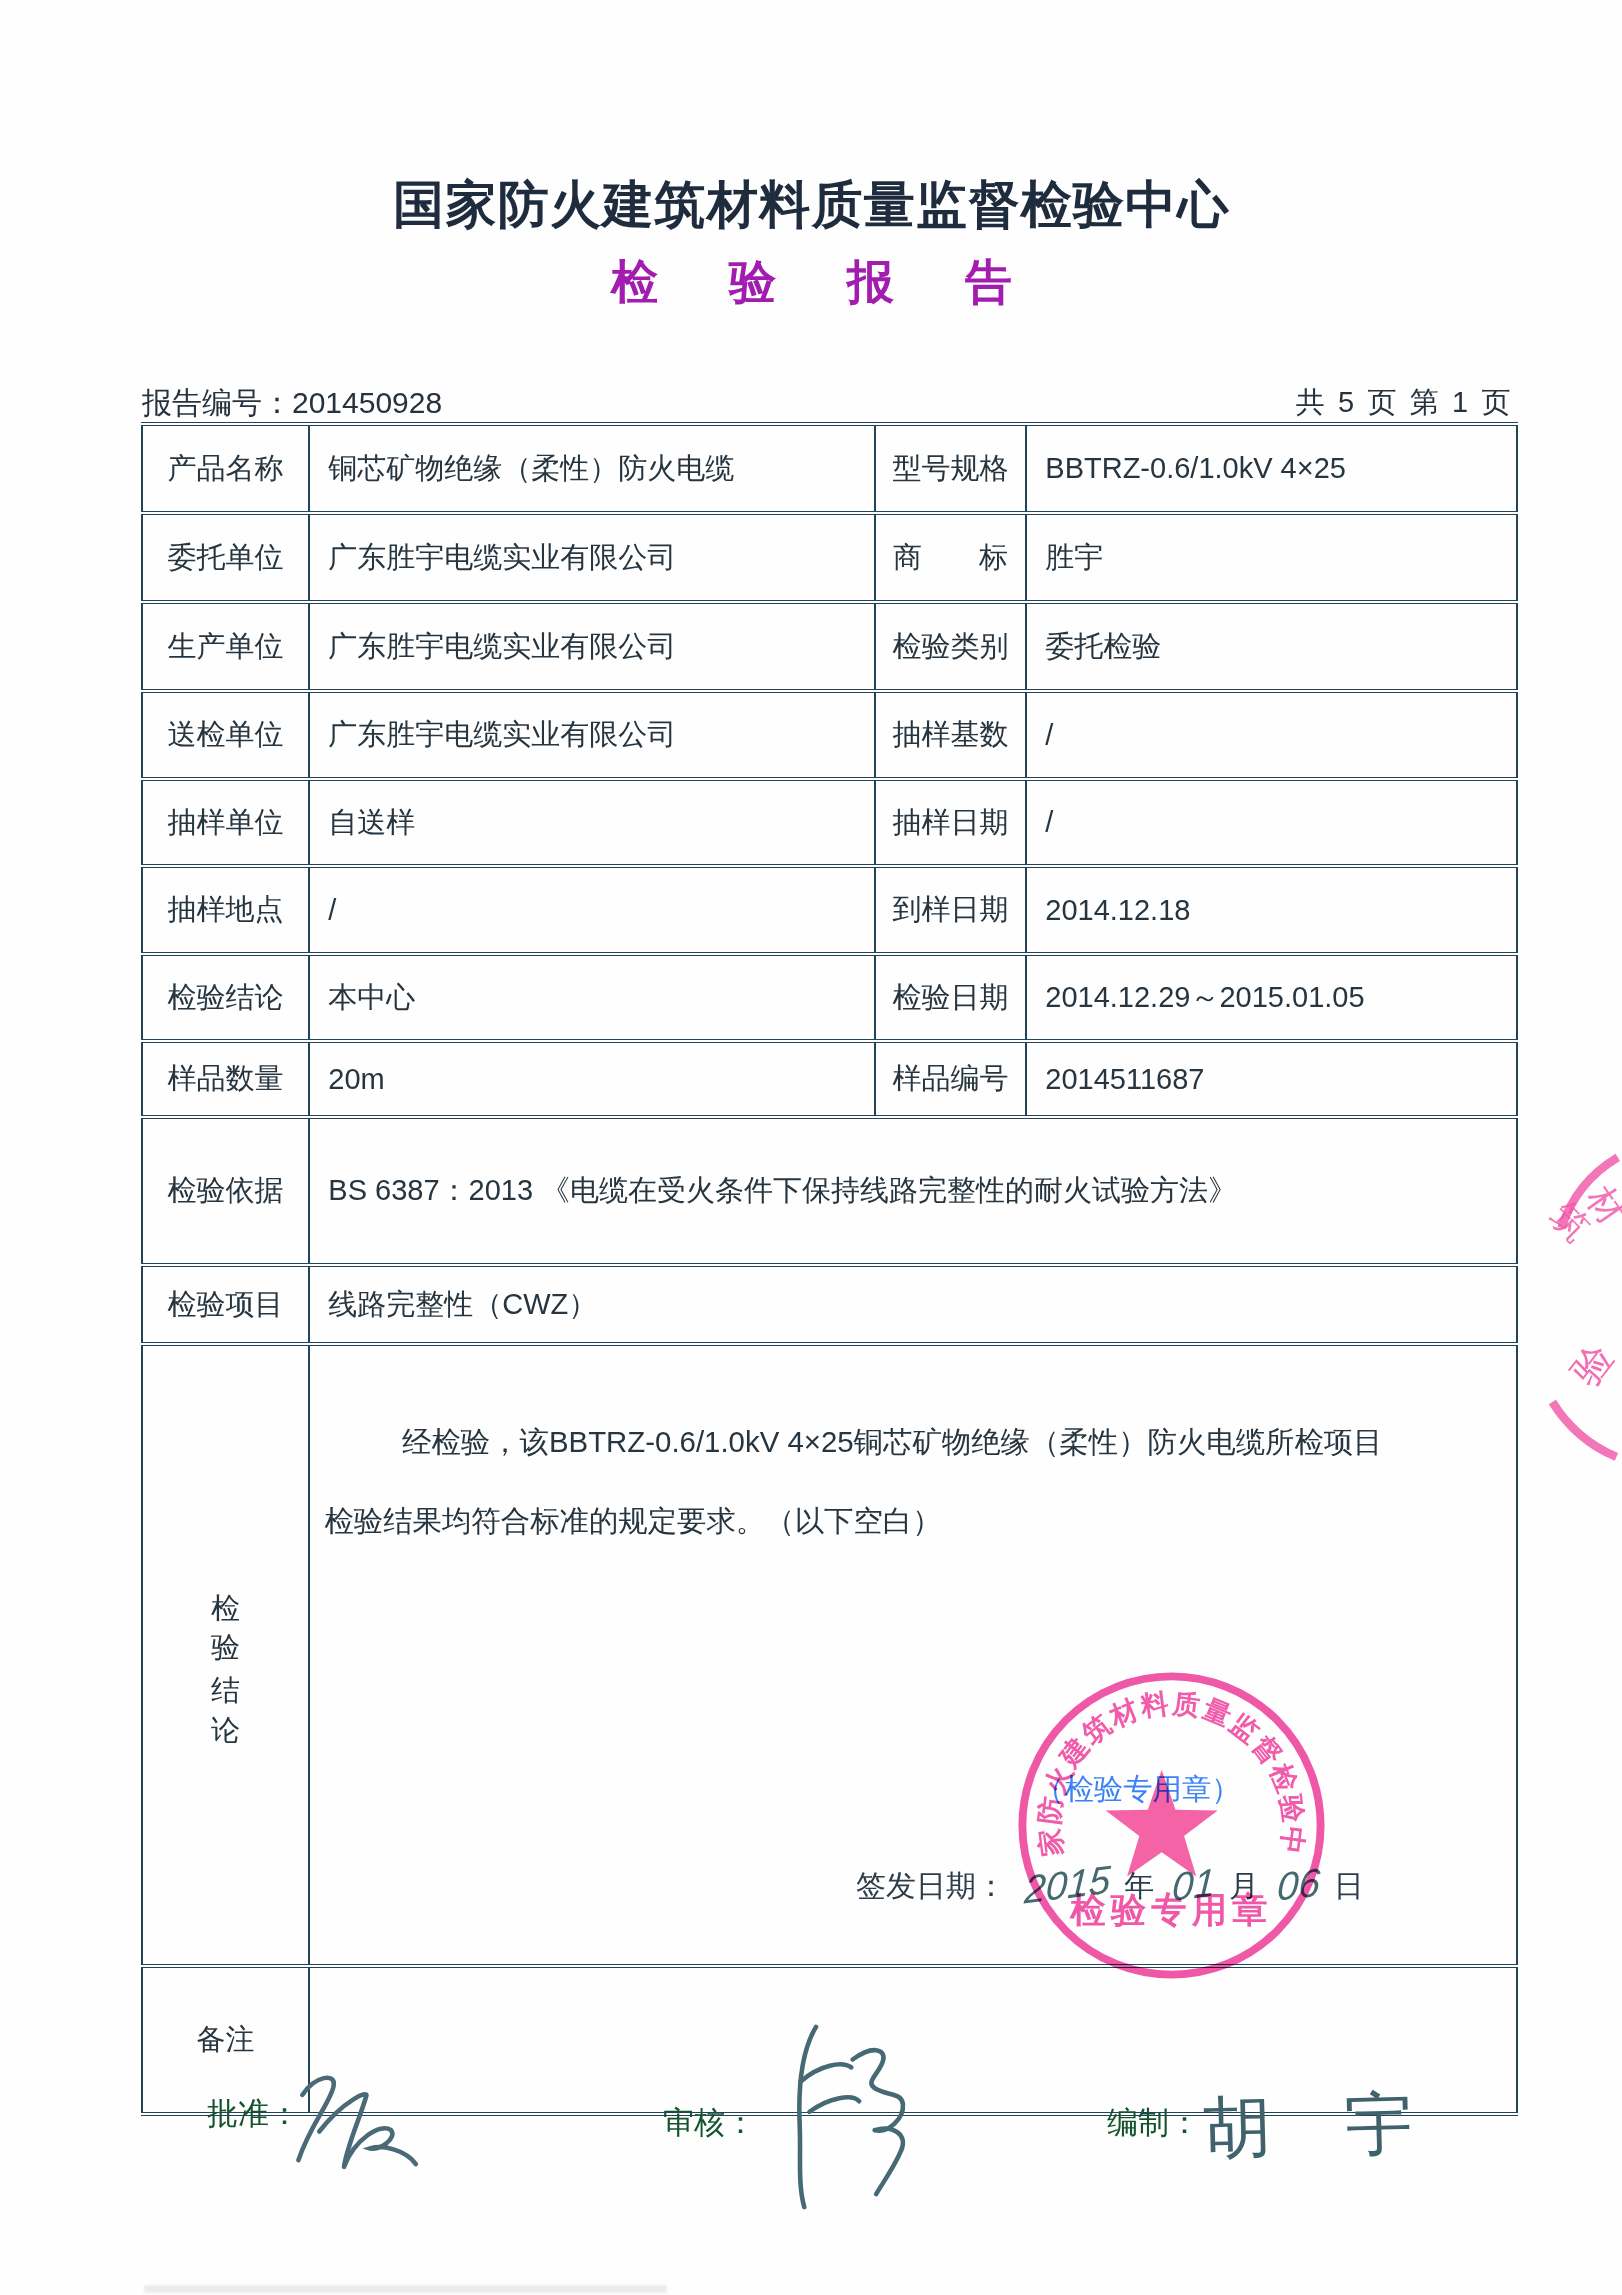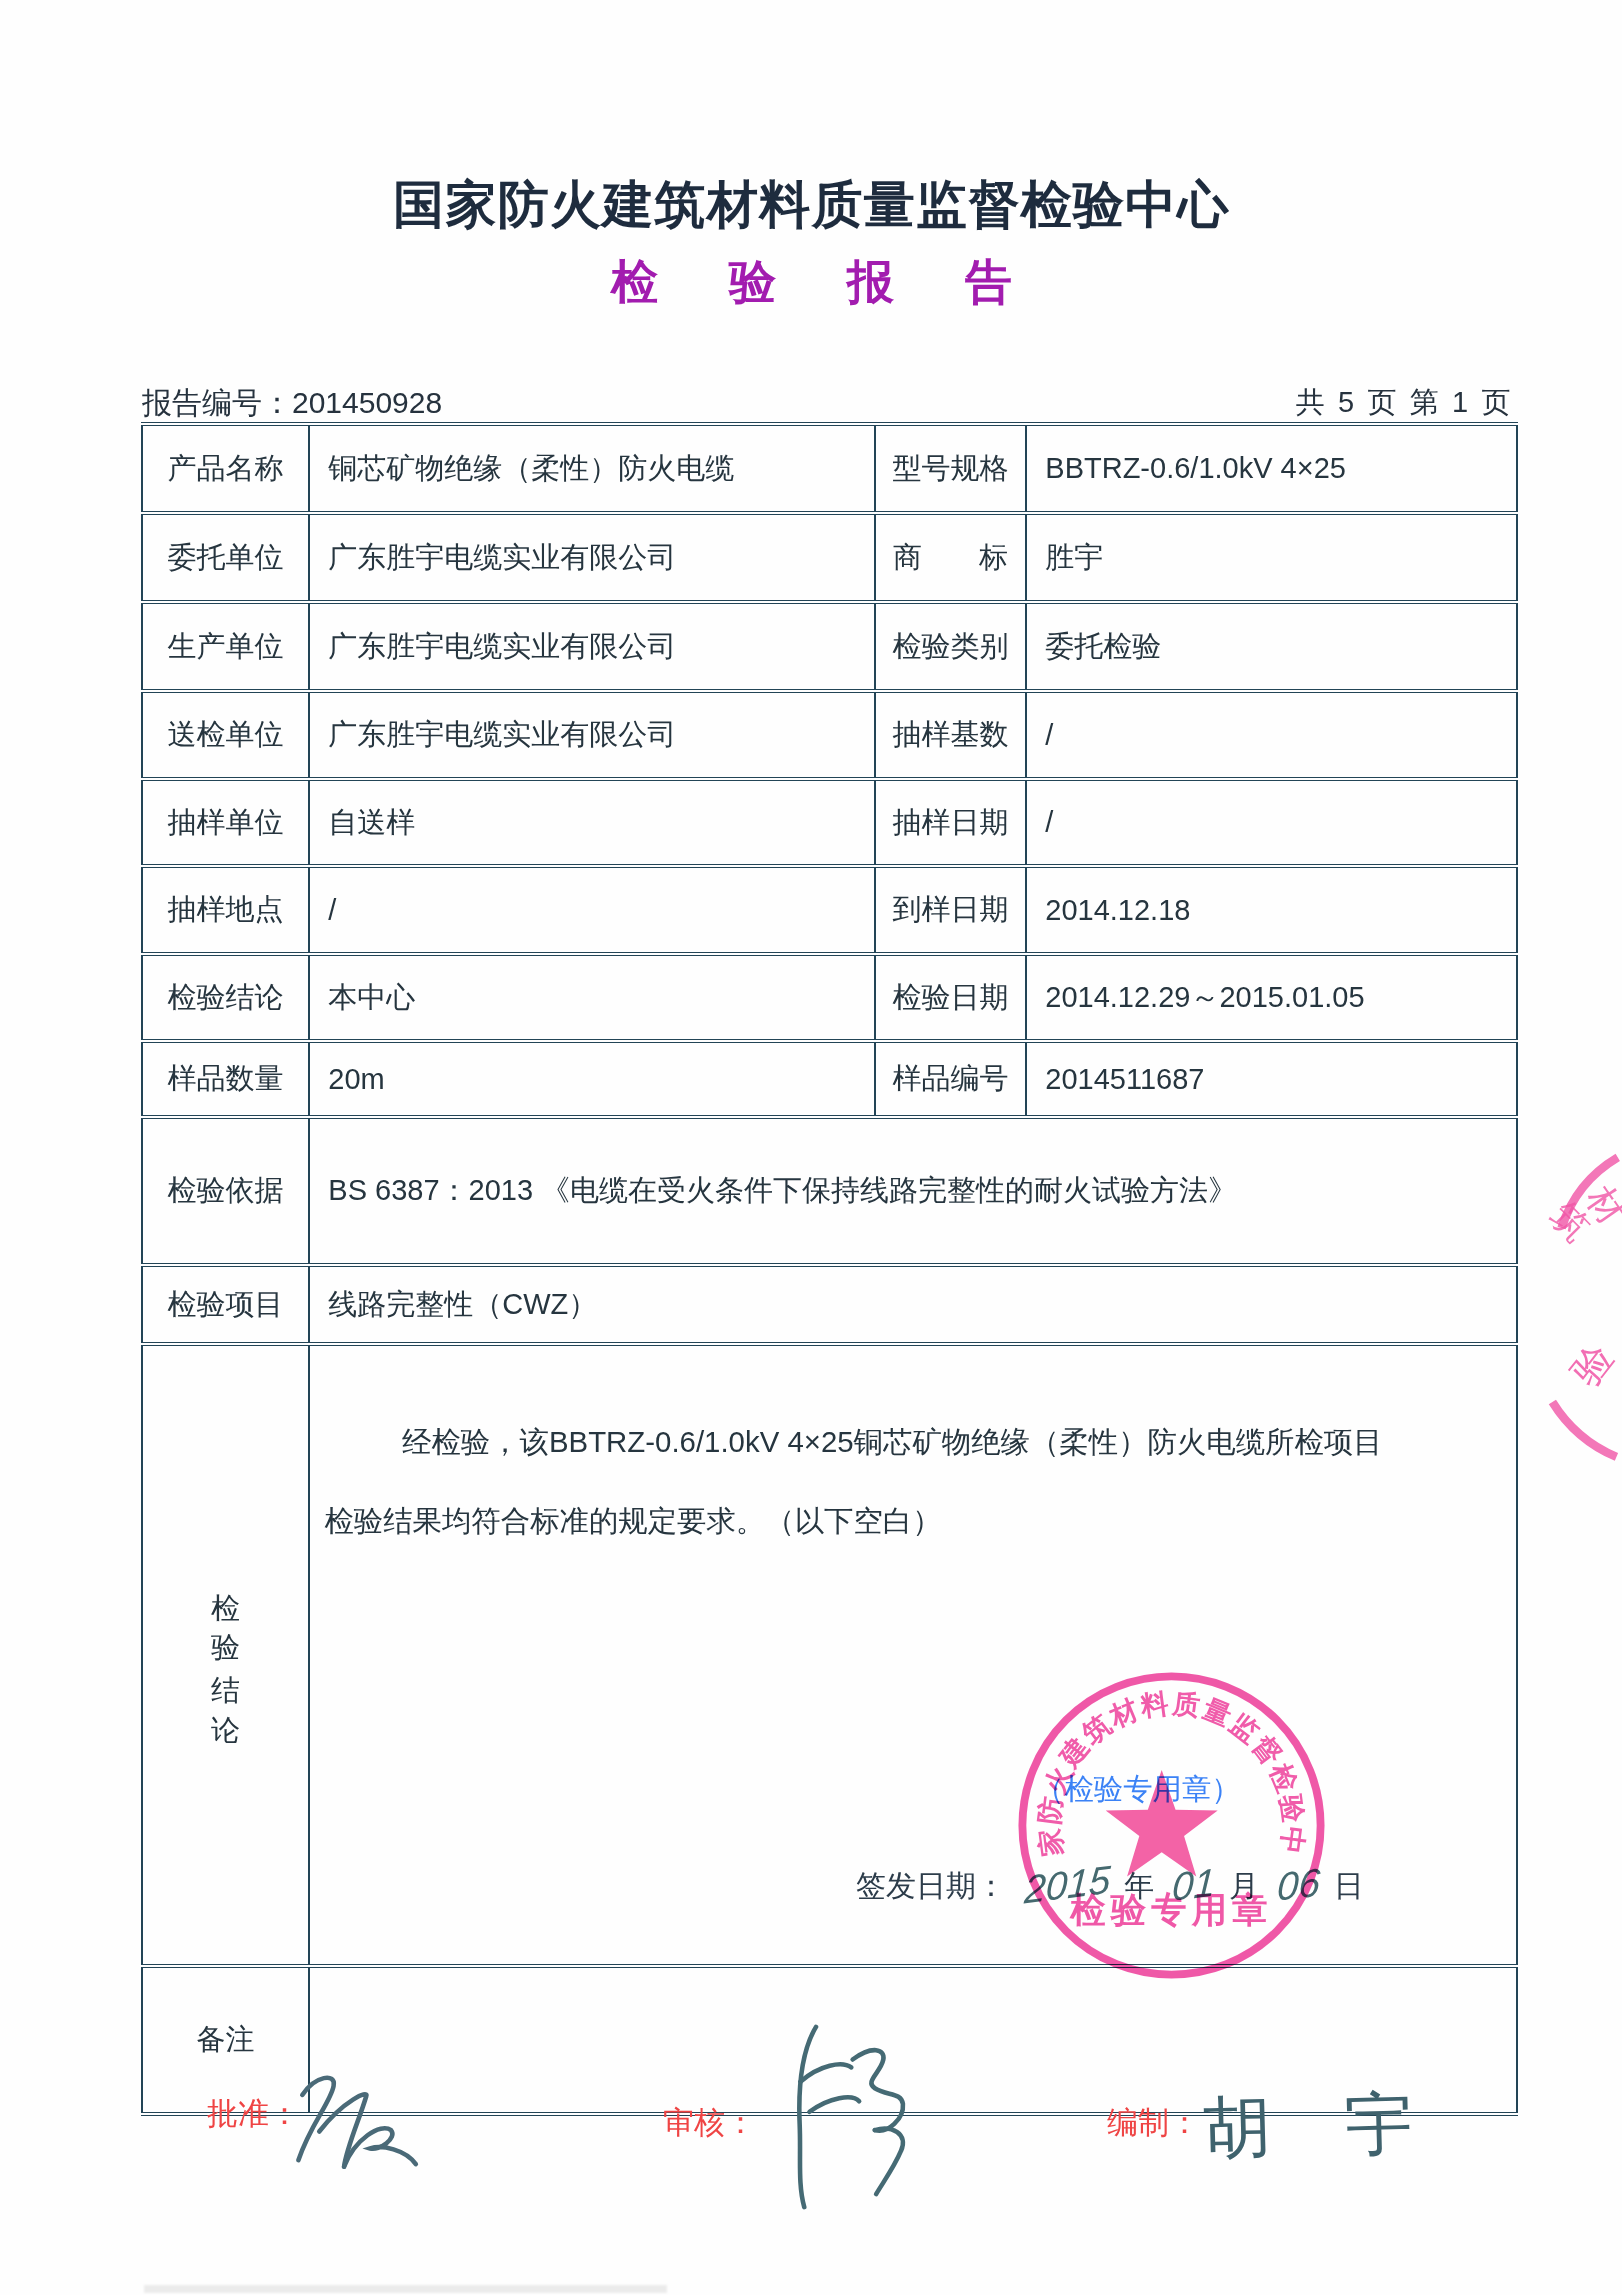--- a/index.html
+++ b/index.html
@@ -53,21 +53,21 @@
   .sign-date .unit{font-size:30px;color:#2c3c4a;margin-left:9.2px;}
   .sign-date .hw{
     font-size:39px;color:#45696f;font-style:italic;font-weight:500;
     display:inline-block;transform:rotate(-7deg) skewX(-10deg);margin:0 3.9px 0 18.3px;
   }
   
   .stamp{position:absolute;left:1008px;top:1662px;width:327px;height:327px;mix-blend-mode:multiply;opacity:.9;}
   
   .edge-stamp{position:absolute;right:0;top:1148px;width:85px;height:347px;overflow:hidden;mix-blend-mode:multiply;opacity:.85;}
   
-  .foot-label{position:absolute;font-size:31px;color:#ef4444;white-space:nowrap;}
+  .foot-label{position:absolute;font-size:31px;color:#14532d;white-space:nowrap;}
   .sig{position:absolute;}
   .prepare-name{
     position:absolute;left:1203px;top:2081px;font-size:68px;color:#3f626d;
     letter-spacing:27.5px;font-weight:400;transform:rotate(-1.5deg);white-space:nowrap;
   }
   .smudge{position:absolute;left:144px;top:2285px;width:523px;height:7.9px;background:#d6d6d6;opacity:.45;filter:blur(1.3px);}
 </style>
 </head>
 <body>
 

